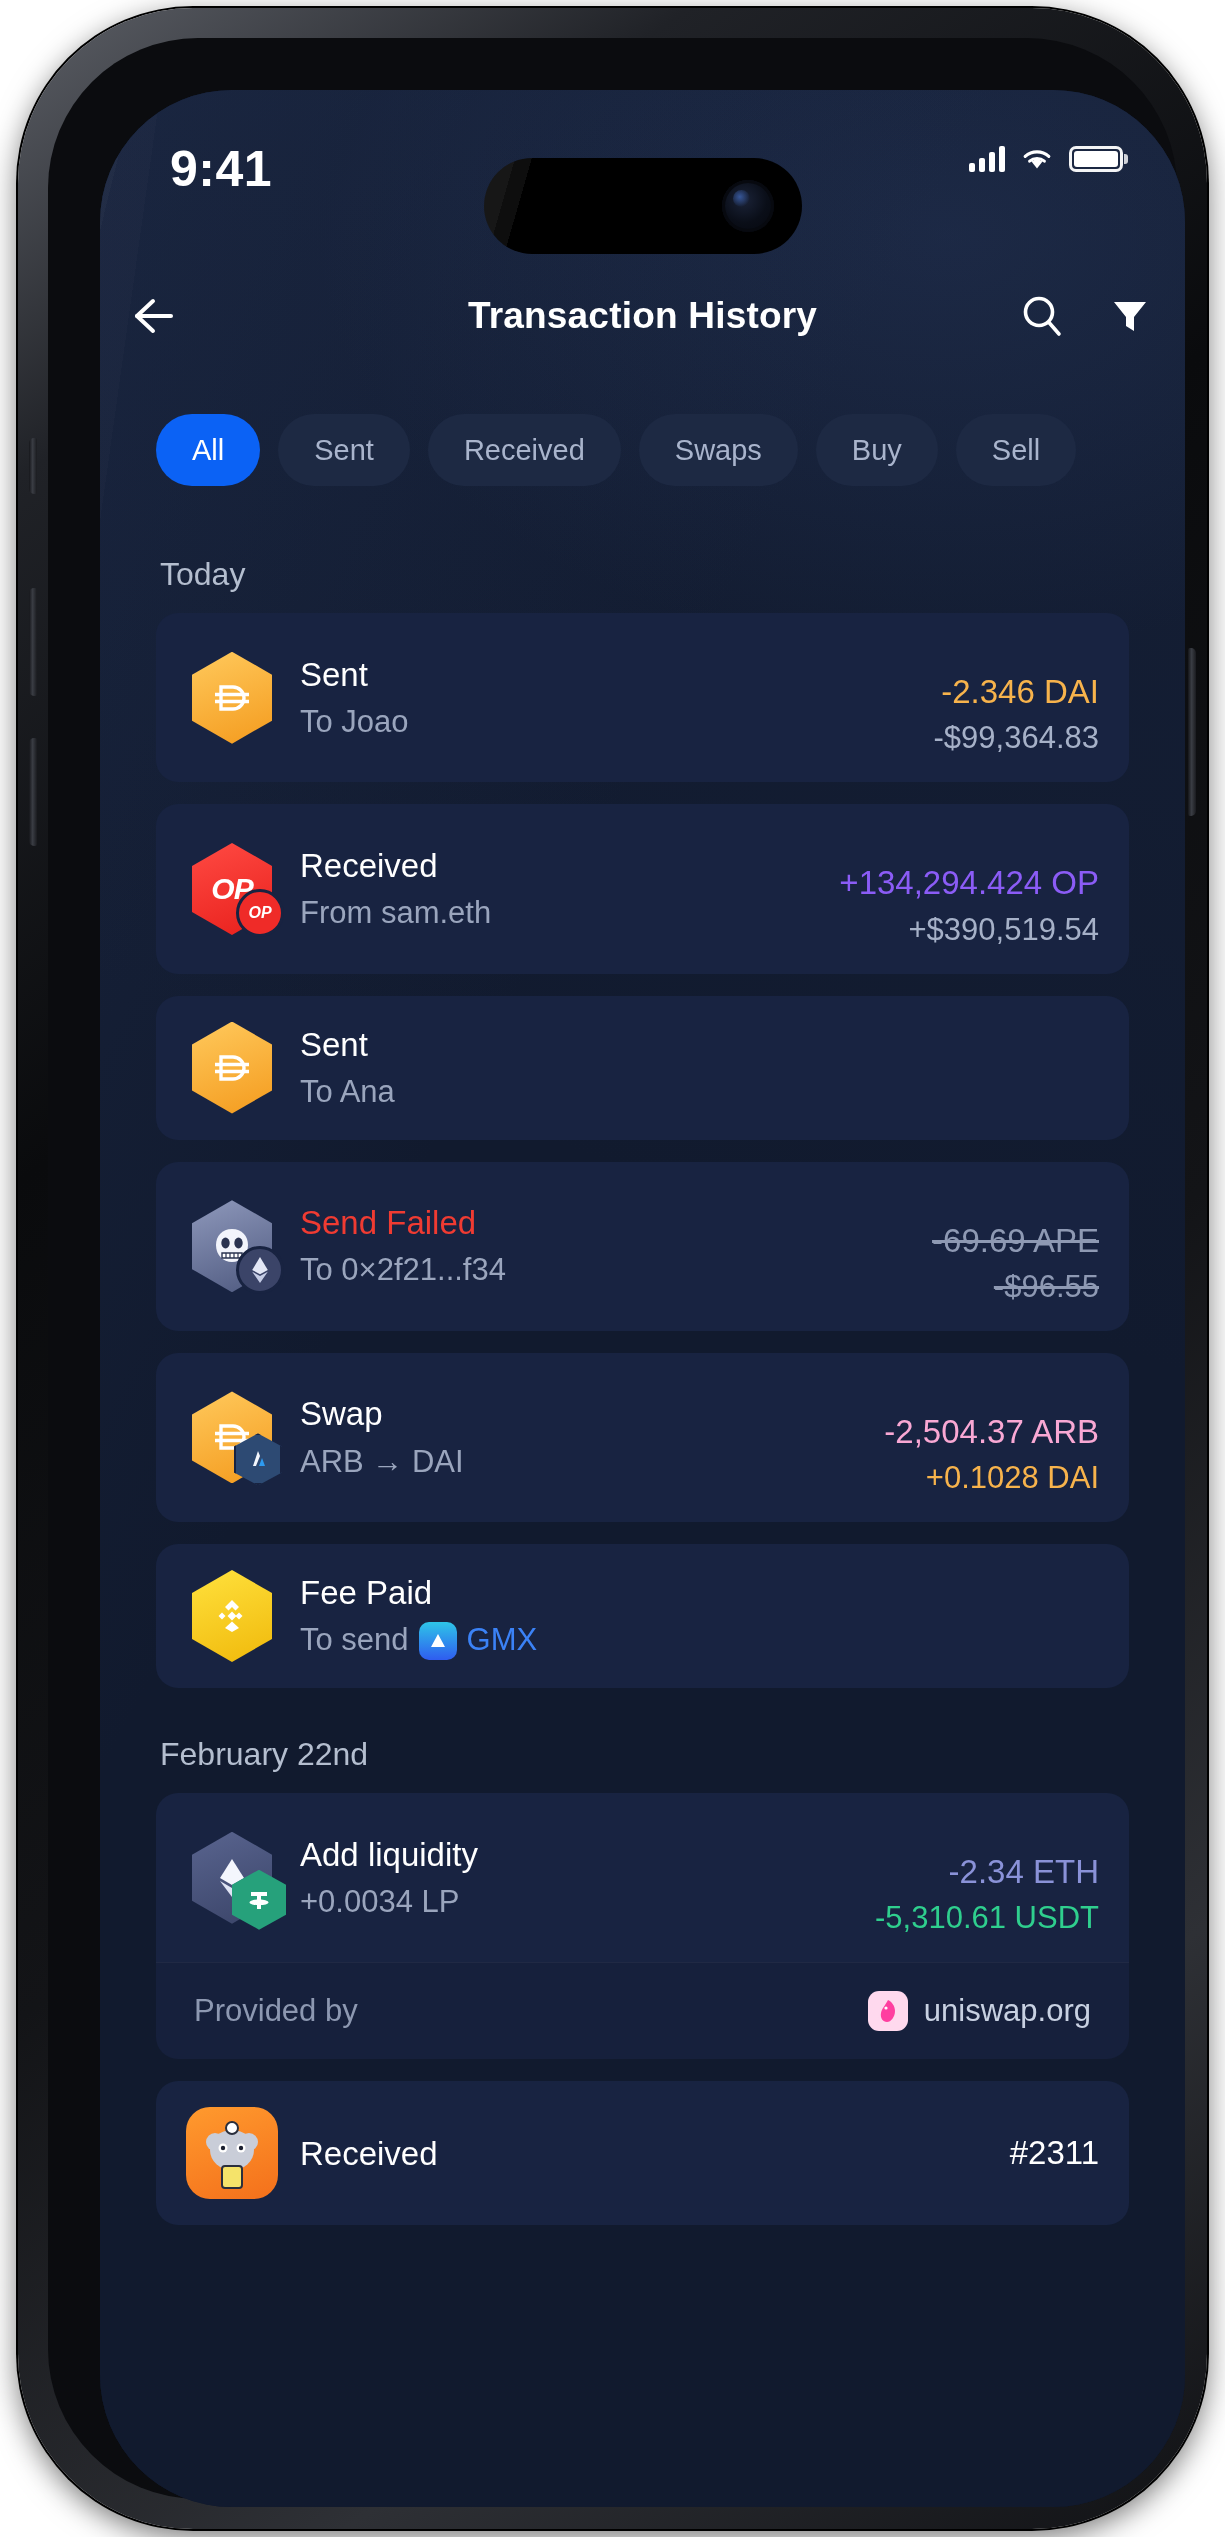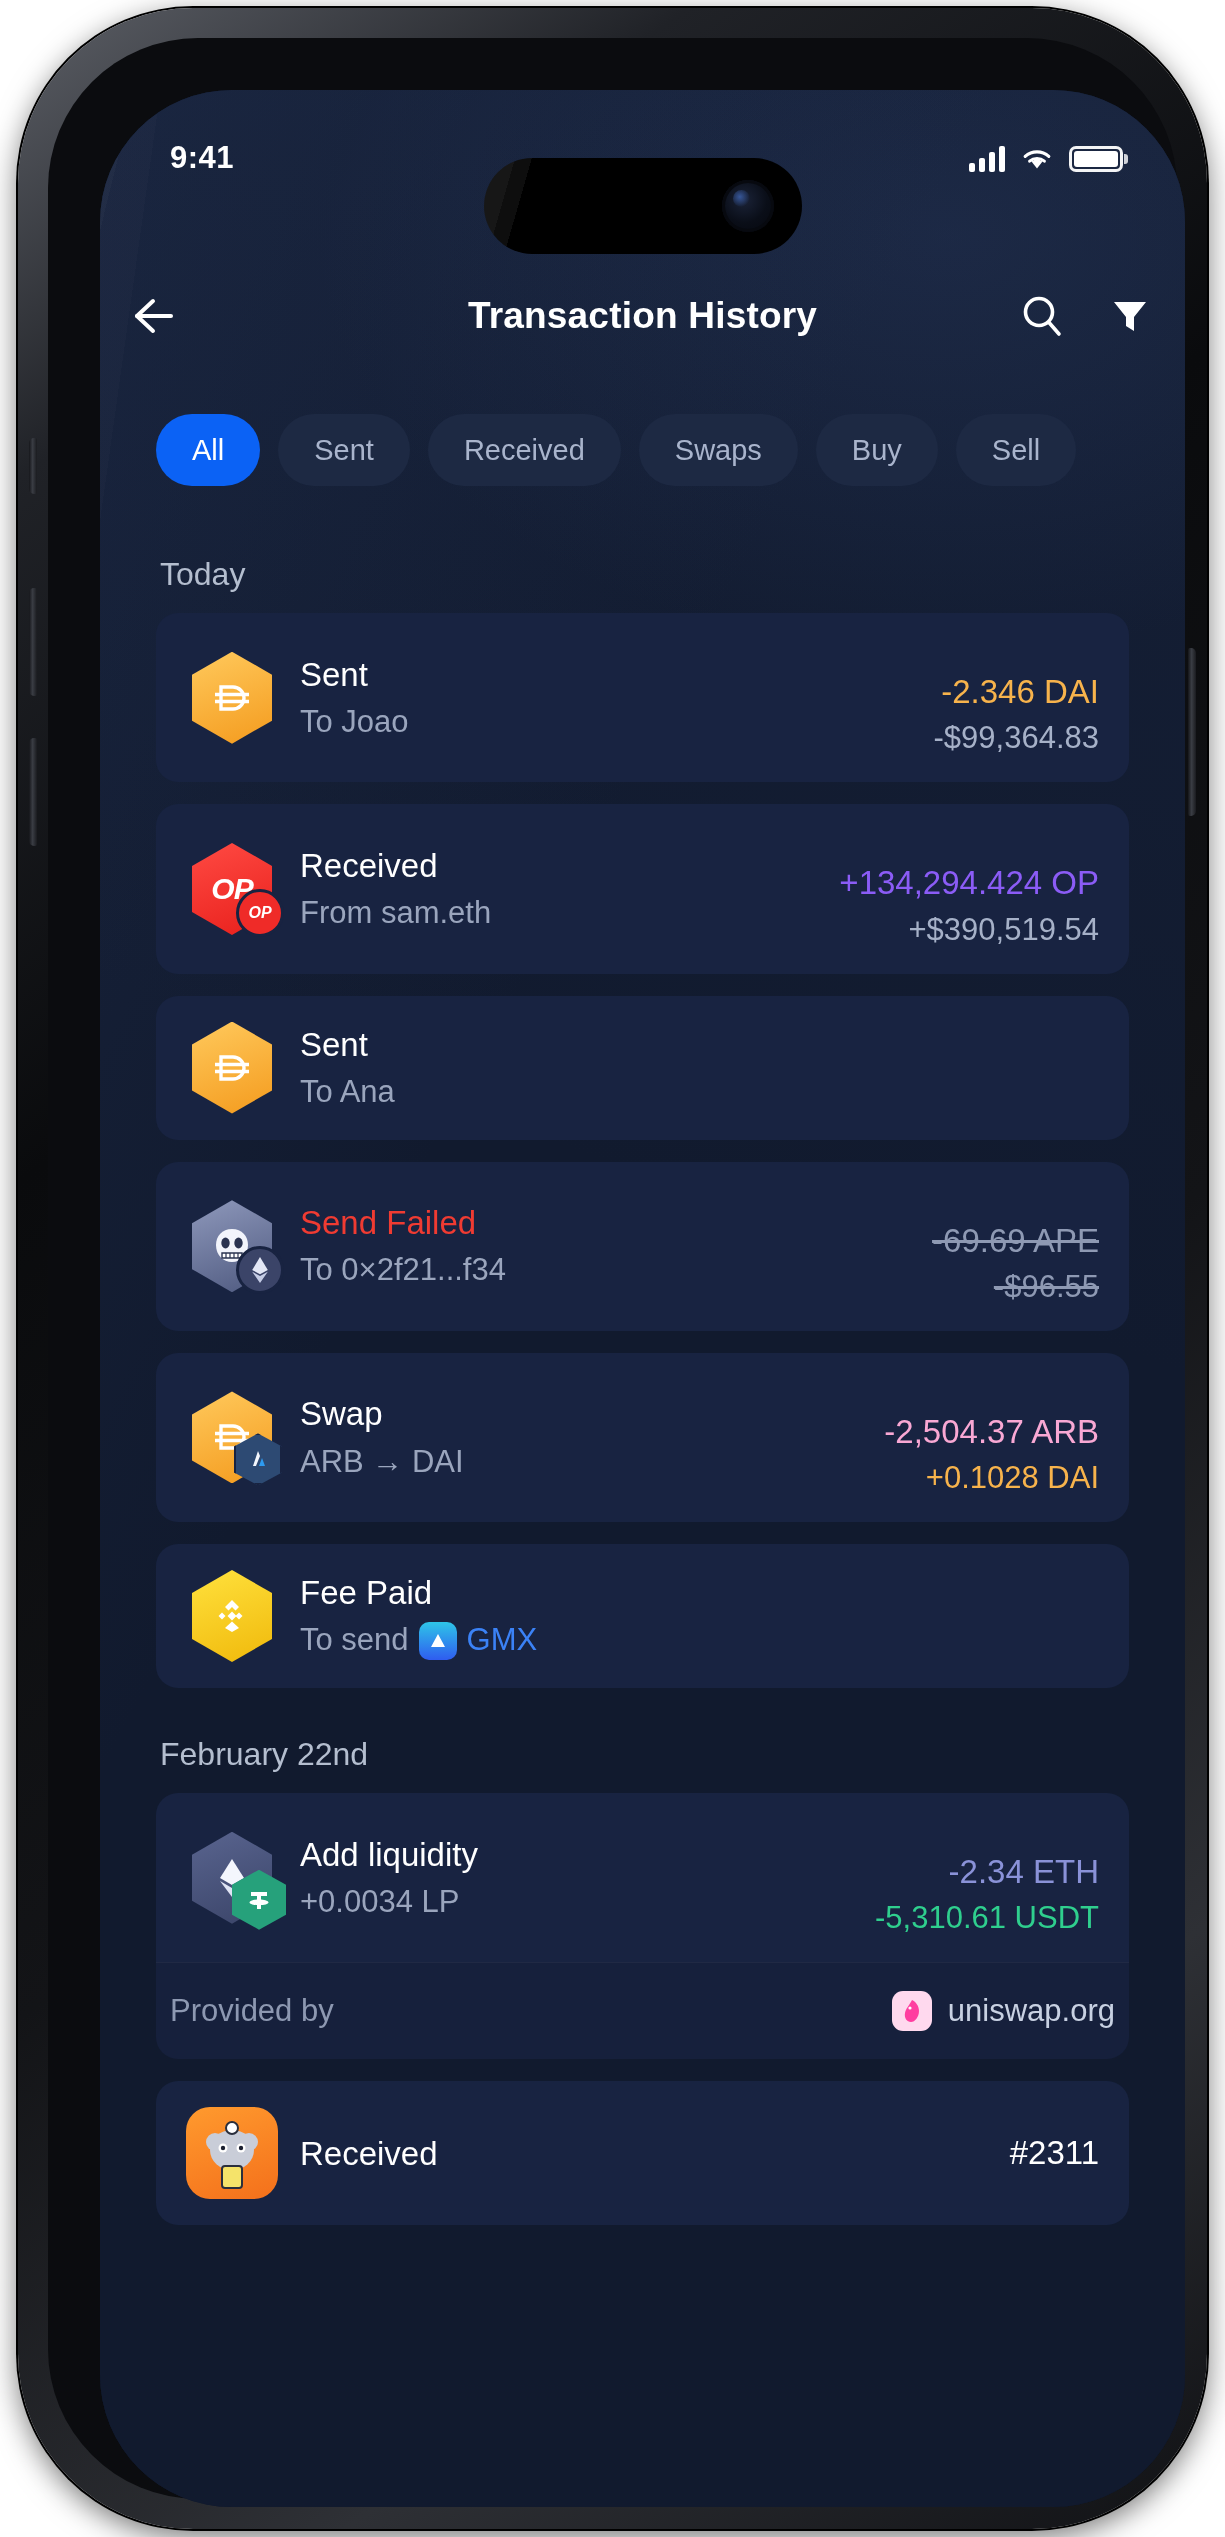--- a/index.html
+++ b/index.html
@@ -92,21 +92,21 @@
     background: radial-gradient(circle at 40% 40%, rgba(60,96,170,.85), rgba(16,24,44,.15) 72%);
   }
 
   
   .statusbar {
     position: absolute; top: 0; left: 0; right: 0; height: 166px;
     z-index: 30;
   }
   .status-time {
     position: absolute; left: 70px; top: 50px;
-    font-size: 31px; font-weight: 700; color: #fff;
+    font-size: 50px; font-weight: 700; color: #fff;
     letter-spacing: 0.5px;
   }
   .status-right {
     position: absolute; right: 62px; top: 56px;
     display: flex; align-items: center; gap: 16px;
   }
   .sig { display:flex; align-items:flex-end; gap:4px; height:26px; }
   .sig i { display:block; width:6px; background:#fff; border-radius:2px; }
   .sig i:nth-child(1){ height:9px; }
   .sig i:nth-child(2){ height:14px; }
@@ -225,21 +225,21 @@
   .tx-right { flex: 0 0 auto; text-align: right; }
   .tx-amt { font-size: 33px; line-height: 1.25; white-space: nowrap; margin-top: 32px; }
   .tx-fiat { font-size: 31px; color: #a6b1c8; margin-top: 8px; white-space: nowrap; }
   .strike { text-decoration: line-through; color: #8e99b3; }
   .strike-amt { text-decoration: line-through; color: #8e99b3; }
 
   .provided {
     background: #16203c;
     border-radius: 0 0 22px 22px;
     margin-bottom: 22px;
-    padding: 28px 14px;
+    padding: 28px 38px;
     display:flex; align-items:center; justify-content: space-between;
     border-top: 1px solid rgba(255,255,255,0.045);
   }
   .provided-label { font-size: 31px; color: #8d98b1; }
   .provided-right { display:flex; align-items:center; gap: 16px; }
   .provided-name { font-size: 31px; color: #c8d1e2; }
   .uni-logo {
     width: 40px; height: 40px; border-radius: 11px;
     background: #ffd9ee;
     display:flex; align-items:center; justify-content:center;

